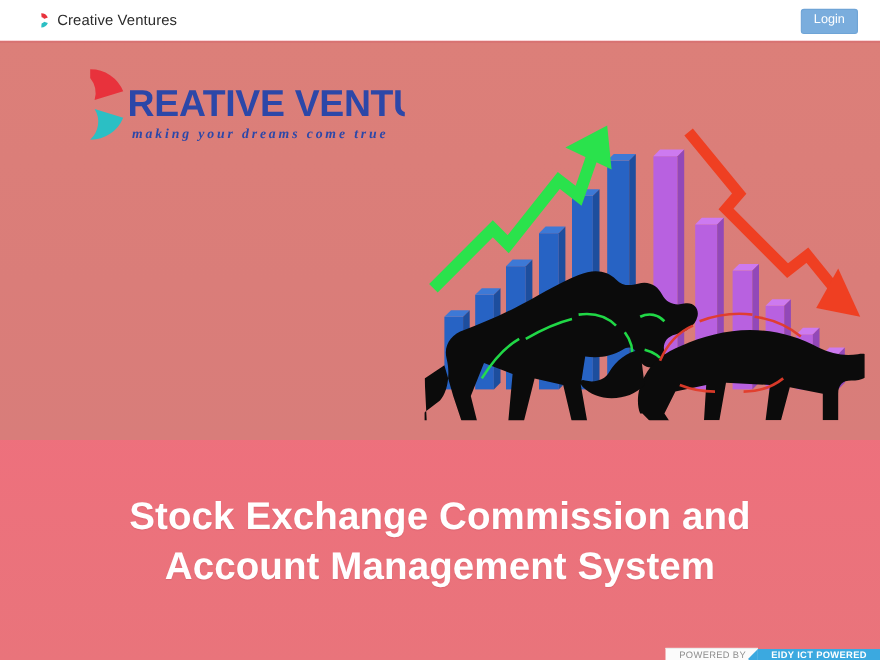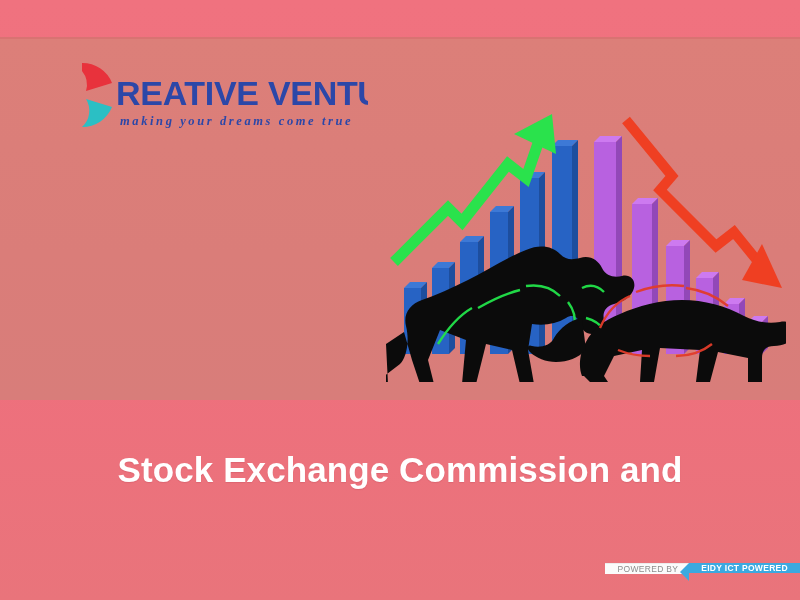--- a/index.html
+++ b/index.html
@@ -127,21 +127,21 @@
   }
   .headline .line { display: block; }
 
   
   .powered {
     position: absolute;
     right: 0;
     bottom: 0;
     height: 37px;
     display: flex;
-    align-items: flex-start;
+    align-items: flex-end;
     z-index: 30;
     font-size: 8.5px;
     letter-spacing: .3px;
   }
   .powered-left {
     background: #fbfbfb;
     color: #8d8d8d;
     display: flex;
     align-items: center;
     padding: 0 11px 0 13px;
@@ -167,20 +167,34 @@
     border-top: 9.5px solid transparent;
     border-bottom: 9.5px solid transparent;
     border-right: 9px solid #3ba9e0;
   }
 </style>
 </head>
 <body>
 
 <div class="page">
 
+  <div class="navbar">
+    <div class="nav-brand">
+      <span class="nav-logo-mark">
+        <svg width="15" height="15" viewBox="0 0 30 30">
+          <path d="M15 2 A13 13 0 1 0 15 28 A13 13 0 1 1 15 2 Z" fill="#f6b63c"></path>
+          <path d="M15 2 A13 13 0 0 1 27 10 L16 14 Z" fill="#e8323c"></path>
+          <path d="M16 16 L27 20 A13 13 0 0 1 15 28 Z" fill="#2bbfc4"></path>
+          <circle cx="15" cy="15" r="5.5" fill="#ffffff"></circle>
+        </svg>
+      </span>
+      <span class="nav-brand-text">Creative Ventures</span>
+    </div>
+    <button class="nav-login">Login</button>
+  </div>
 
   <div class="hero-band">
 
     <div class="hero-logo">
       <svg width="330" height="78" viewBox="0 0 330 78">
 
         <g>
           <path d="M44 6 A32 32 0 1 0 44 70 A26 26 0 1 1 44 6 Z" fill="#f6b63c"></path>
           <path d="M44 6 A32 32 0 0 1 74 26 L48 34 A22 22 0 0 0 44 14 Z" fill="#e8323c"></path>
           <path d="M48 42 L74 50 A32 32 0 0 1 44 70 A22 22 0 0 0 48 42 Z" fill="#2bbfc4"></path>
@@ -314,20 +328,21 @@
             <path d="M232 238 c10,4 20,6 32,6"></path>
             <path d="M290 244 c14,0 26,-4 36,-12"></path>
           </g>
         </g>
       </svg>
     </div>
   </div>
 
   <h1 class="headline">
     <span class="line">Stock Exchange Commission and</span>
+    <span class="line">Account Management System</span>
   </h1>
 
   <div class="powered">
     <div class="powered-left">POWERED BY</div>
     <div class="powered-arrow">EIDY ICT POWERED</div>
   </div>
 
 </div>
 
 </body></html>

